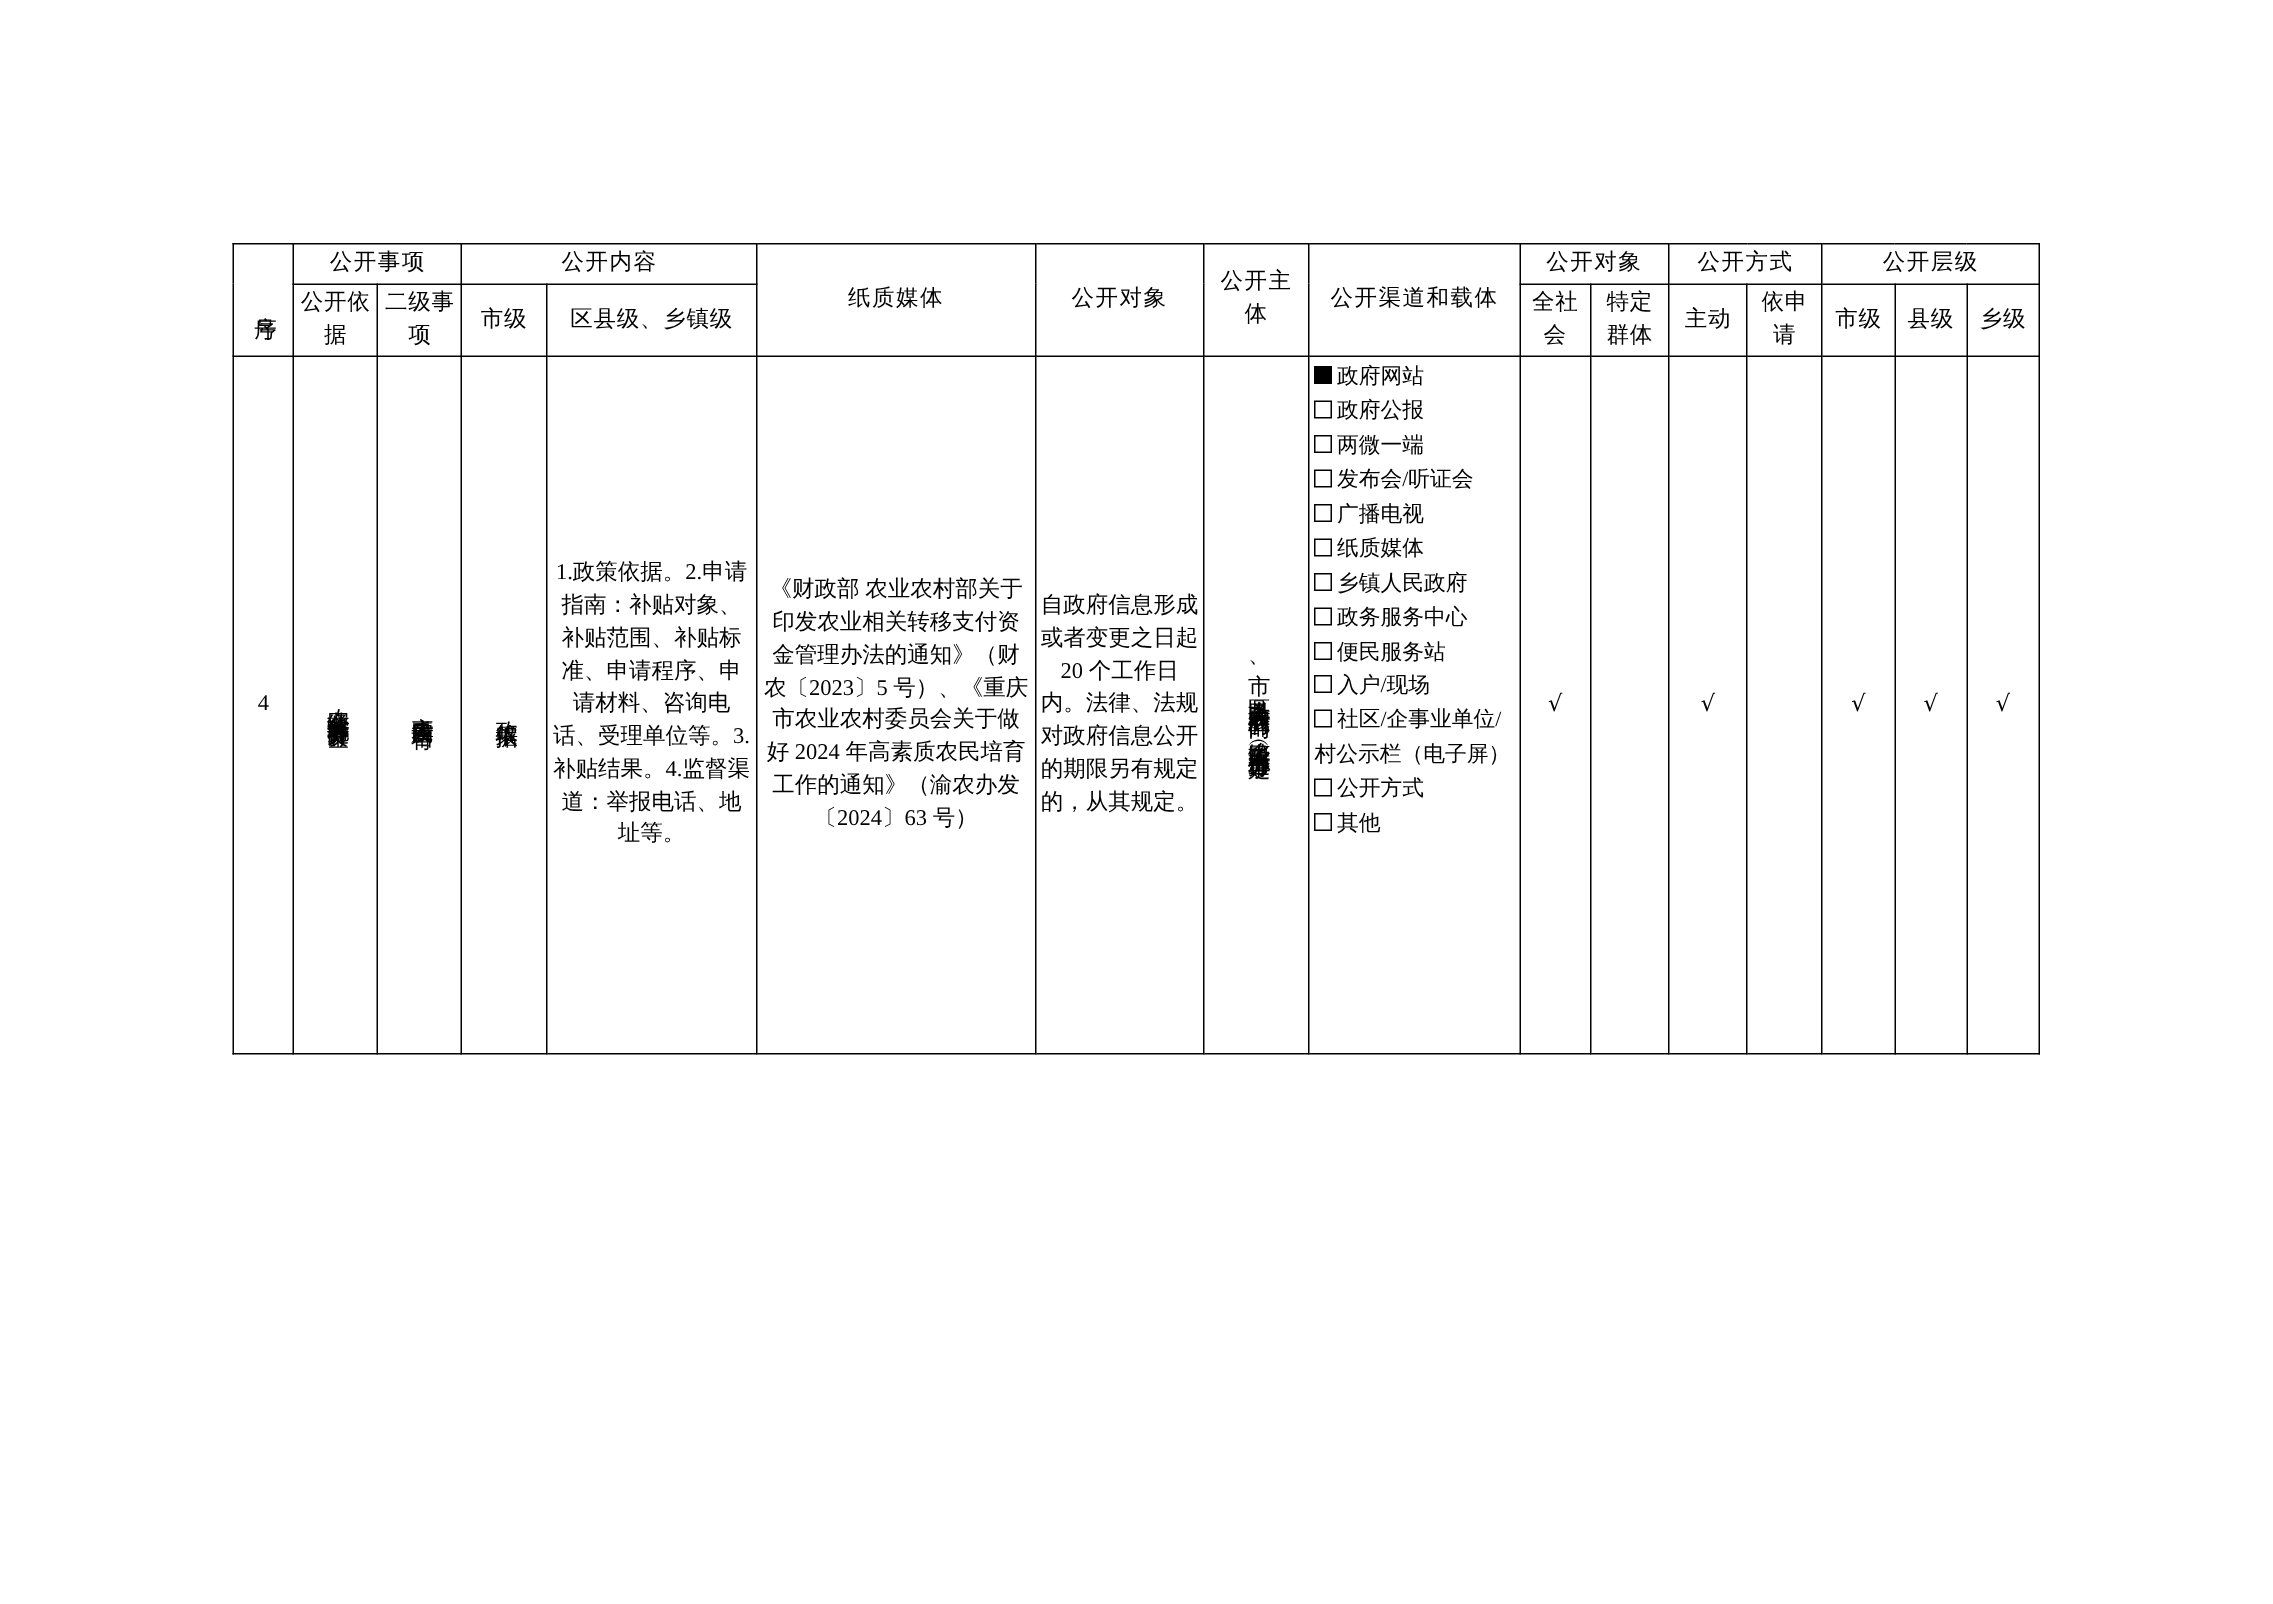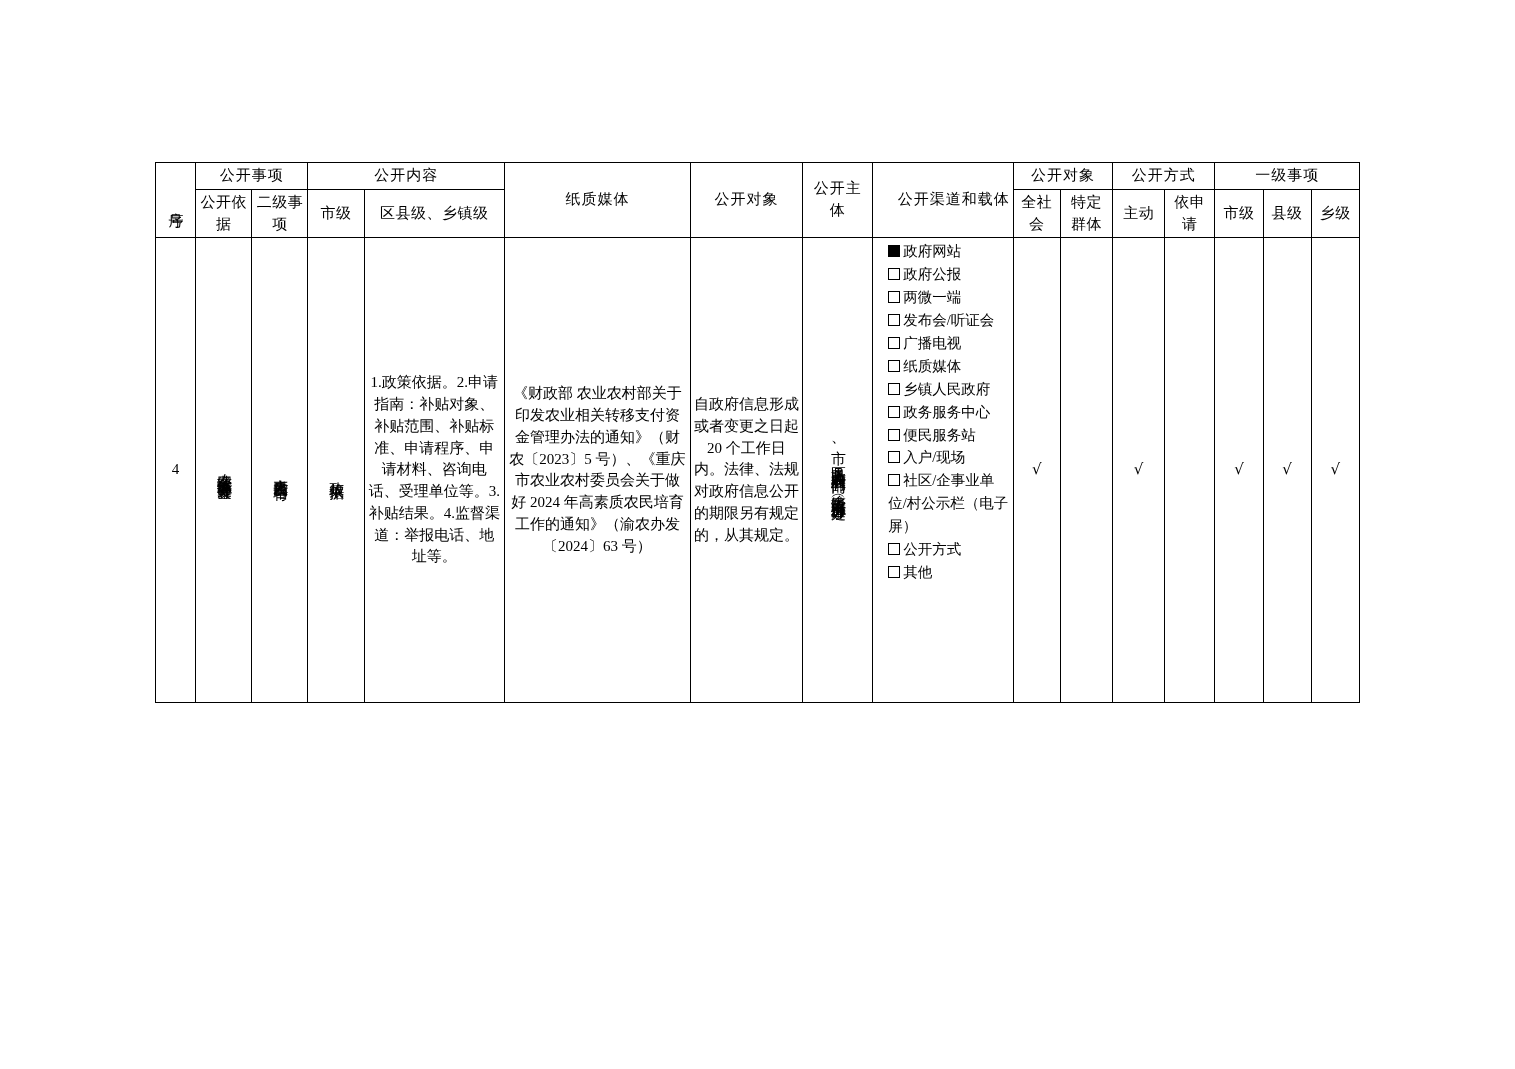--- a/index.html
+++ b/index.html
@@ -73,21 +73,20 @@
     height: 460px;
     vertical-align: middle;
   }
   .channels {
     font-size: 14.5px;
     line-height: 1.58;
     text-align: left;
   }
   .channels div {
     white-space: nowrap;
-    margin-left: 12px;
   }
   .channels div.wrap {
     white-space: normal;
   }
   .box {
     display: inline-block;
     width: 10px;
     height: 10px;
     border: 1px solid #000;
     margin-right: 3px;
@@ -132,24 +131,24 @@
     <thead>
       <tr>
         <td rowspan="2" class="hdr">
           <span class="vert">序号</span>
         </td>
         <td colspan="2" class="hdr">公开事项</td>
         <td colspan="2" class="hdr">公开内容</td>
         <td rowspan="2" class="hdr">纸质媒体</td>
         <td rowspan="2" class="hdr">公开对象</td>
         <td rowspan="2" class="hdr">公开主体</td>
-        <td rowspan="2" class="hdr" style="text-align:right">公开渠道和载体</td>
+        <td rowspan="2" class="hdr" style="text-align:center">公开渠道和载体</td>
         <td colspan="2" class="hdr">公开对象</td>
         <td colspan="2" class="hdr">公开方式</td>
-        <td colspan="3" class="hdr">一级事项</td>
+        <td colspan="3" class="hdr">公开层级</td>
       </tr>
       <tr>
         <td class="hdr-sm">公开依据</td>
         <td class="hdr-sm">二级事项</td>
         <td class="hdr-sm">市级</td>
         <td class="hdr-sm">区县级、乡镇级</td>
         <td class="hdr-sm">全社会</td>
         <td class="hdr-sm">特定群体</td>
         <td class="hdr-sm">主动</td>
         <td class="hdr-sm">依申请</td>

